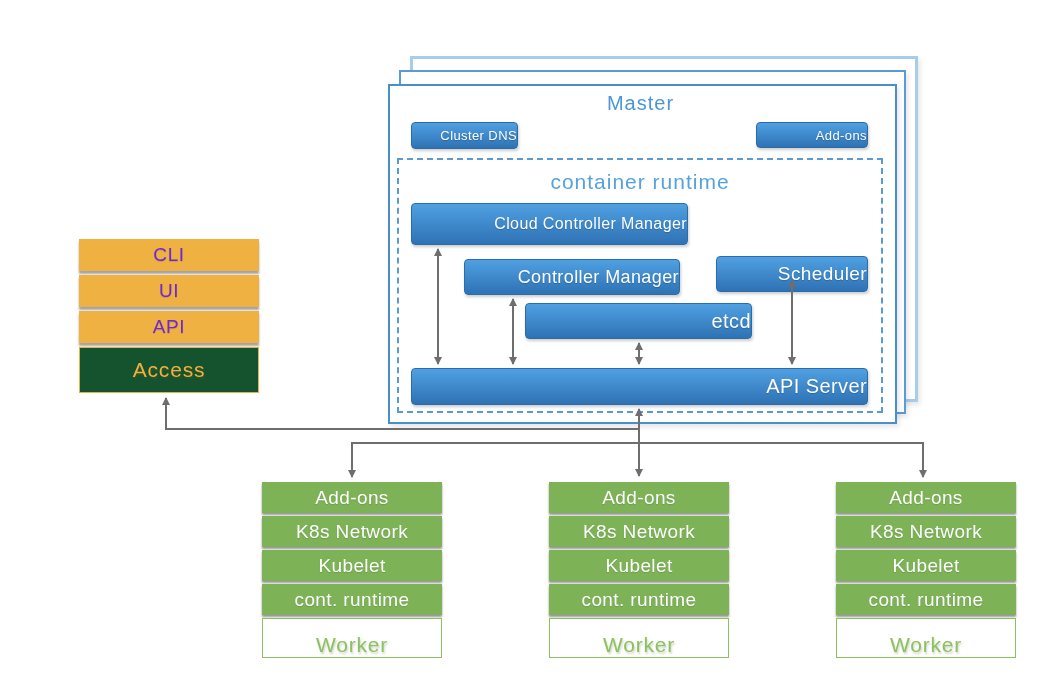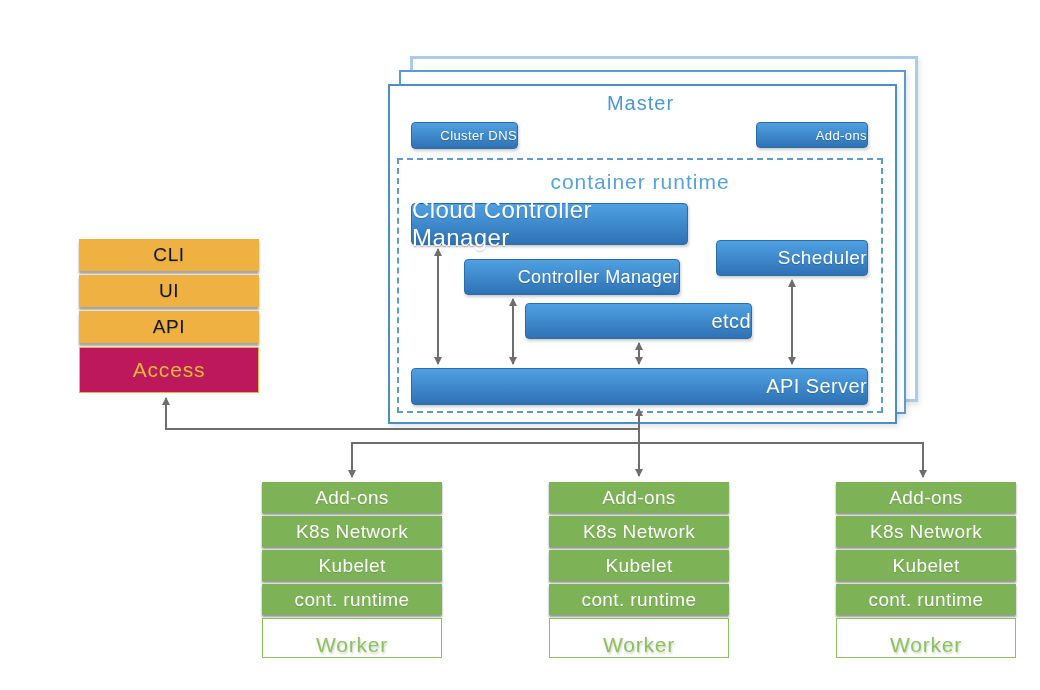--- a/index.html
+++ b/index.html
@@ -29,37 +29,37 @@
   .bluebox {
     position:absolute; display:flex; align-items:center; justify-content:flex-end;
     color:#fff; letter-spacing:0.4px;
     background:linear-gradient(180deg, var(--blue-top,#4FA0E2), var(--blue-bottom,#2E72B4));
     border:1px solid var(--blue-border,#2B6DA9); border-radius:4px;
     box-shadow:1px 2px 3px rgba(0,0,0,0.20);
     box-sizing:border-box; text-shadow:0 1px 1px rgba(0,0,0,0.2);
   }
   #cluster-dns   { left:411px; top:122px; width:107px; height:27px; font-size:13px; }
   #master-addons { left:756px; top:122px; width:112px; height:26px; font-size:13px; }
-  #ccm           { left:411px; top:203px; width:277px; height:42px; font-size:24px; }
+  #ccm           { left:411px; top:203px; width:277px; height:42px; font-size:16px; }
   #cm            { left:464px; top:259px; width:216px; height:36px; font-size:18px; }
-  #scheduler     { left:716px; top:240px; width:152px; height:36px; font-size:19px;padding-left:19px; }
+  #scheduler     { left:716px; top:256px; width:152px; height:36px; font-size:19px;padding-left:19px; }
   #etcd          { left:525px; top:303px; width:227px; height:36px; font-size:20px;padding-left:40px; }
   #api-server    { left:411px; top:368px; width:457px; height:37px; font-size:20px; }
   
   .access-stack {
     position:absolute; left:79px; top:239px; width:180px;
     display:flex; flex-direction:column; gap:4px;
   }
   .orange-row {
-    height:32px; background:var(--orange,#F0B143); color:#0f172a; font-size:19px;
+    height:32px; background:var(--orange,#F0B143); color:#6d28d9; font-size:19px;
     display:flex; align-items:center; justify-content:center; letter-spacing:0.6px;
     box-shadow:0 2.5px 2px rgba(90,90,90,0.55); text-shadow:0 1px 1px rgba(0,0,0,0.12);
   }
   .access-label-box {
-    height:46px; background:#be185d; border:1px solid var(--orange-border,#EDAF42);
+    height:46px; background:#14532d; border:1px solid var(--orange-border,#EDAF42);
     color:var(--orange-text,#F0B144); font-size:21px; letter-spacing:0.8px;
     display:flex; align-items:center; justify-content:center; box-sizing:border-box;
     text-shadow:1px 2px 2px rgba(120,90,20,0.30);
   }
   
   .worker-stack {
     position:absolute; top:482px; width:180px;
     display:flex; flex-direction:column; gap:3px;
   }
   #worker-stack-1 { left:262px; }

